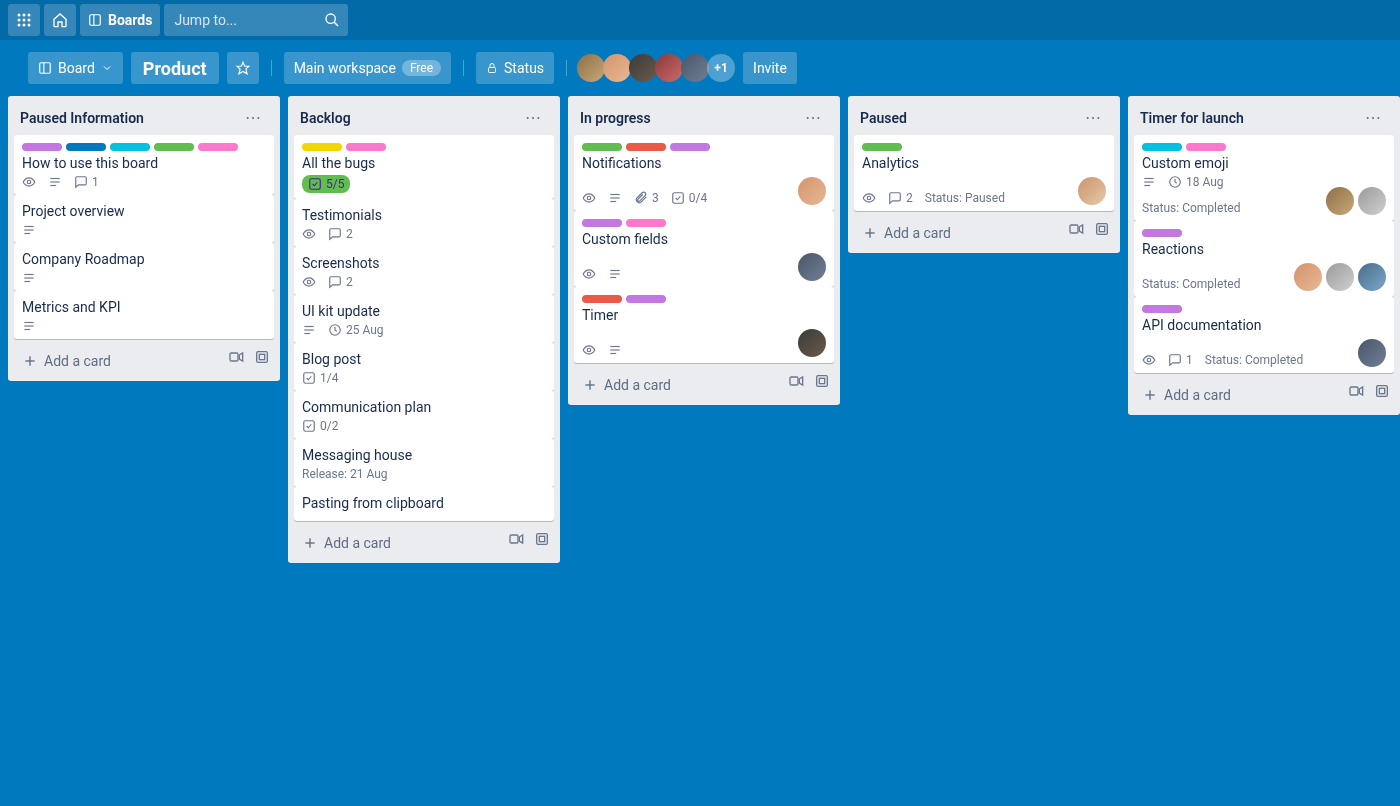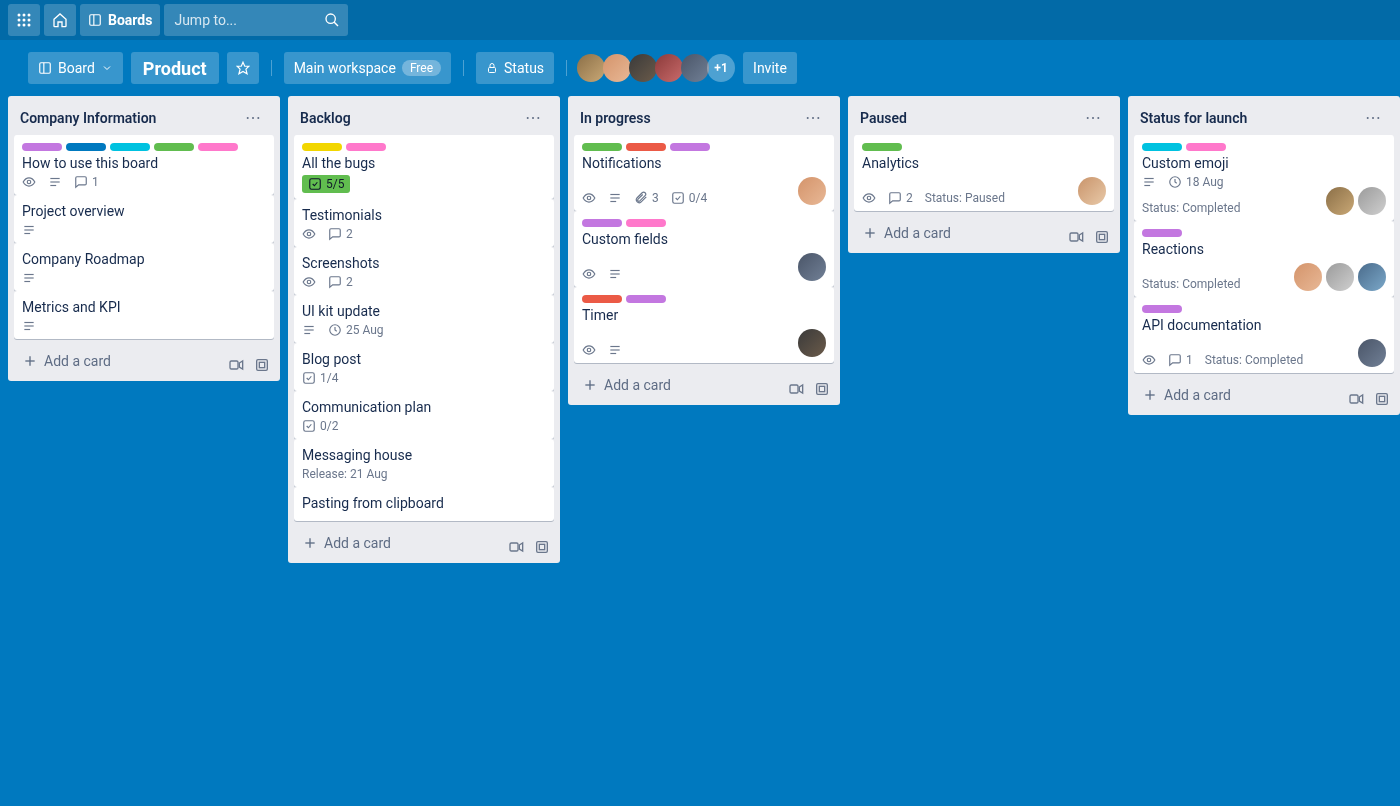--- a/index.html
+++ b/index.html
@@ -28,24 +28,24 @@
   .list-header { display:flex; align-items:center; justify-content:space-between; padding:4px 6px 6px;}
   .list-title { font-size:14px; font-weight:600; color:#172b4d;}
   .list-menu { color:#6b778c; cursor:pointer; font-size:16px; letter-spacing:1px; padding:2px 6px; border-radius:3px;}
   .cards { display:flex; flex-direction:column; gap:0; padding-bottom:4px;}
   .card { background:#fff; border-radius:3px; padding:8px 8px 6px; box-shadow:0 1px 0 rgba(9,30,66,0.25); cursor:pointer; position:relative;}
   .labels { display:flex; gap:4px; margin-bottom:4px;}
   .label { width:40px; height:8px; border-radius:4px;}
   .card-title { font-size:14px; color:#172b4d; margin-bottom:4px;}
   .badges { display:flex; align-items:center; gap:12px; color:#6b778c; font-size:12px; flex-wrap:wrap;}
   .badge { display:flex; align-items:center; gap:4px;}
-  .badge.green { background:#61bd4f; color:#0f172a; padding:2px 6px; border-radius:3px;align-items:center;}
+  .badge.green { background:#61bd4f; color:#4c1d95; padding:2px 6px; border-radius:8px;align-items:center;}
   .card-av-row { display:flex; justify-content:flex-end; gap:4px; margin-top:2px;}
   .card-av { width:28px; height:28px; border-radius:50%;}
-  .list-footer { display:flex; align-items:flex-end; justify-content:space-between; padding:6px 4px 2px; color:#5e6c84;}
+  .list-footer { display:flex; align-items:flex-start; justify-content:space-between; padding:6px 4px 2px; color:#5e6c84;}
   .add-card { display:flex; align-items:center; gap:6px; cursor:pointer; font-size:14px; padding:4px; border-radius:3px; flex:1;}
   .footer-icons { display:flex; gap:10px; color:#6b778c;}
   svg { display:block; }
 
   
   .c-purple{background:#c377e0;} .c-blue{background:#0079bf;} .c-teal{background:#00c2e0;}
   .c-lime{background:#61bd4f;} .c-pink{background:#ff78cb;} .c-yellow{background:#f2d600;} .c-red{background:#eb5a46;} .c-green{background:#61bd4f;}
   .c-lightpurple{background:#c377e0;}
 
   
@@ -134,21 +134,21 @@
     <div class="avatar av4"></div>
     <div class="avatar av5"></div>
     <div class="avatar count">+1</div>
   </div>
   <div class="bb-btn">Invite</div>
 </div>
 
 <div class="board" id="board">
     <div class="list">
       <div class="list-header">
-        <div class="list-title">Company Information</div>
+        <div class="list-title">Paused Information</div>
         <div class="list-menu">⋯</div>
       </div>
       <div class="cards">
         <div class="card">
       <div class="labels">
             <div class="label c-purple"></div>
             <div class="label c-blue"></div>
             <div class="label c-teal"></div>
             <div class="label c-lime"></div>
             <div class="label c-pink"></div>
@@ -563,21 +563,21 @@
               <rect x="4" y="4" width="16" height="16" rx="2"></rect>
               <rect x="8" y="8" width="8" height="8"></rect>
             </svg>
           </span>
         </div>
       </div>
     </div>
 
     <div class="list">
       <div class="list-header">
-        <div class="list-title">Status for launch</div>
+        <div class="list-title">Timer for launch</div>
         <div class="list-menu">⋯</div>
       </div>
       <div class="cards">
         <div class="card">
       <div class="labels">
             <div class="label c-teal"></div>
             <div class="label c-pink"></div>
           </div>
       <div class="card-title">Custom emoji</div>
       <div style="display:flex;justify-content:space-between;align-items:flex-end;">

